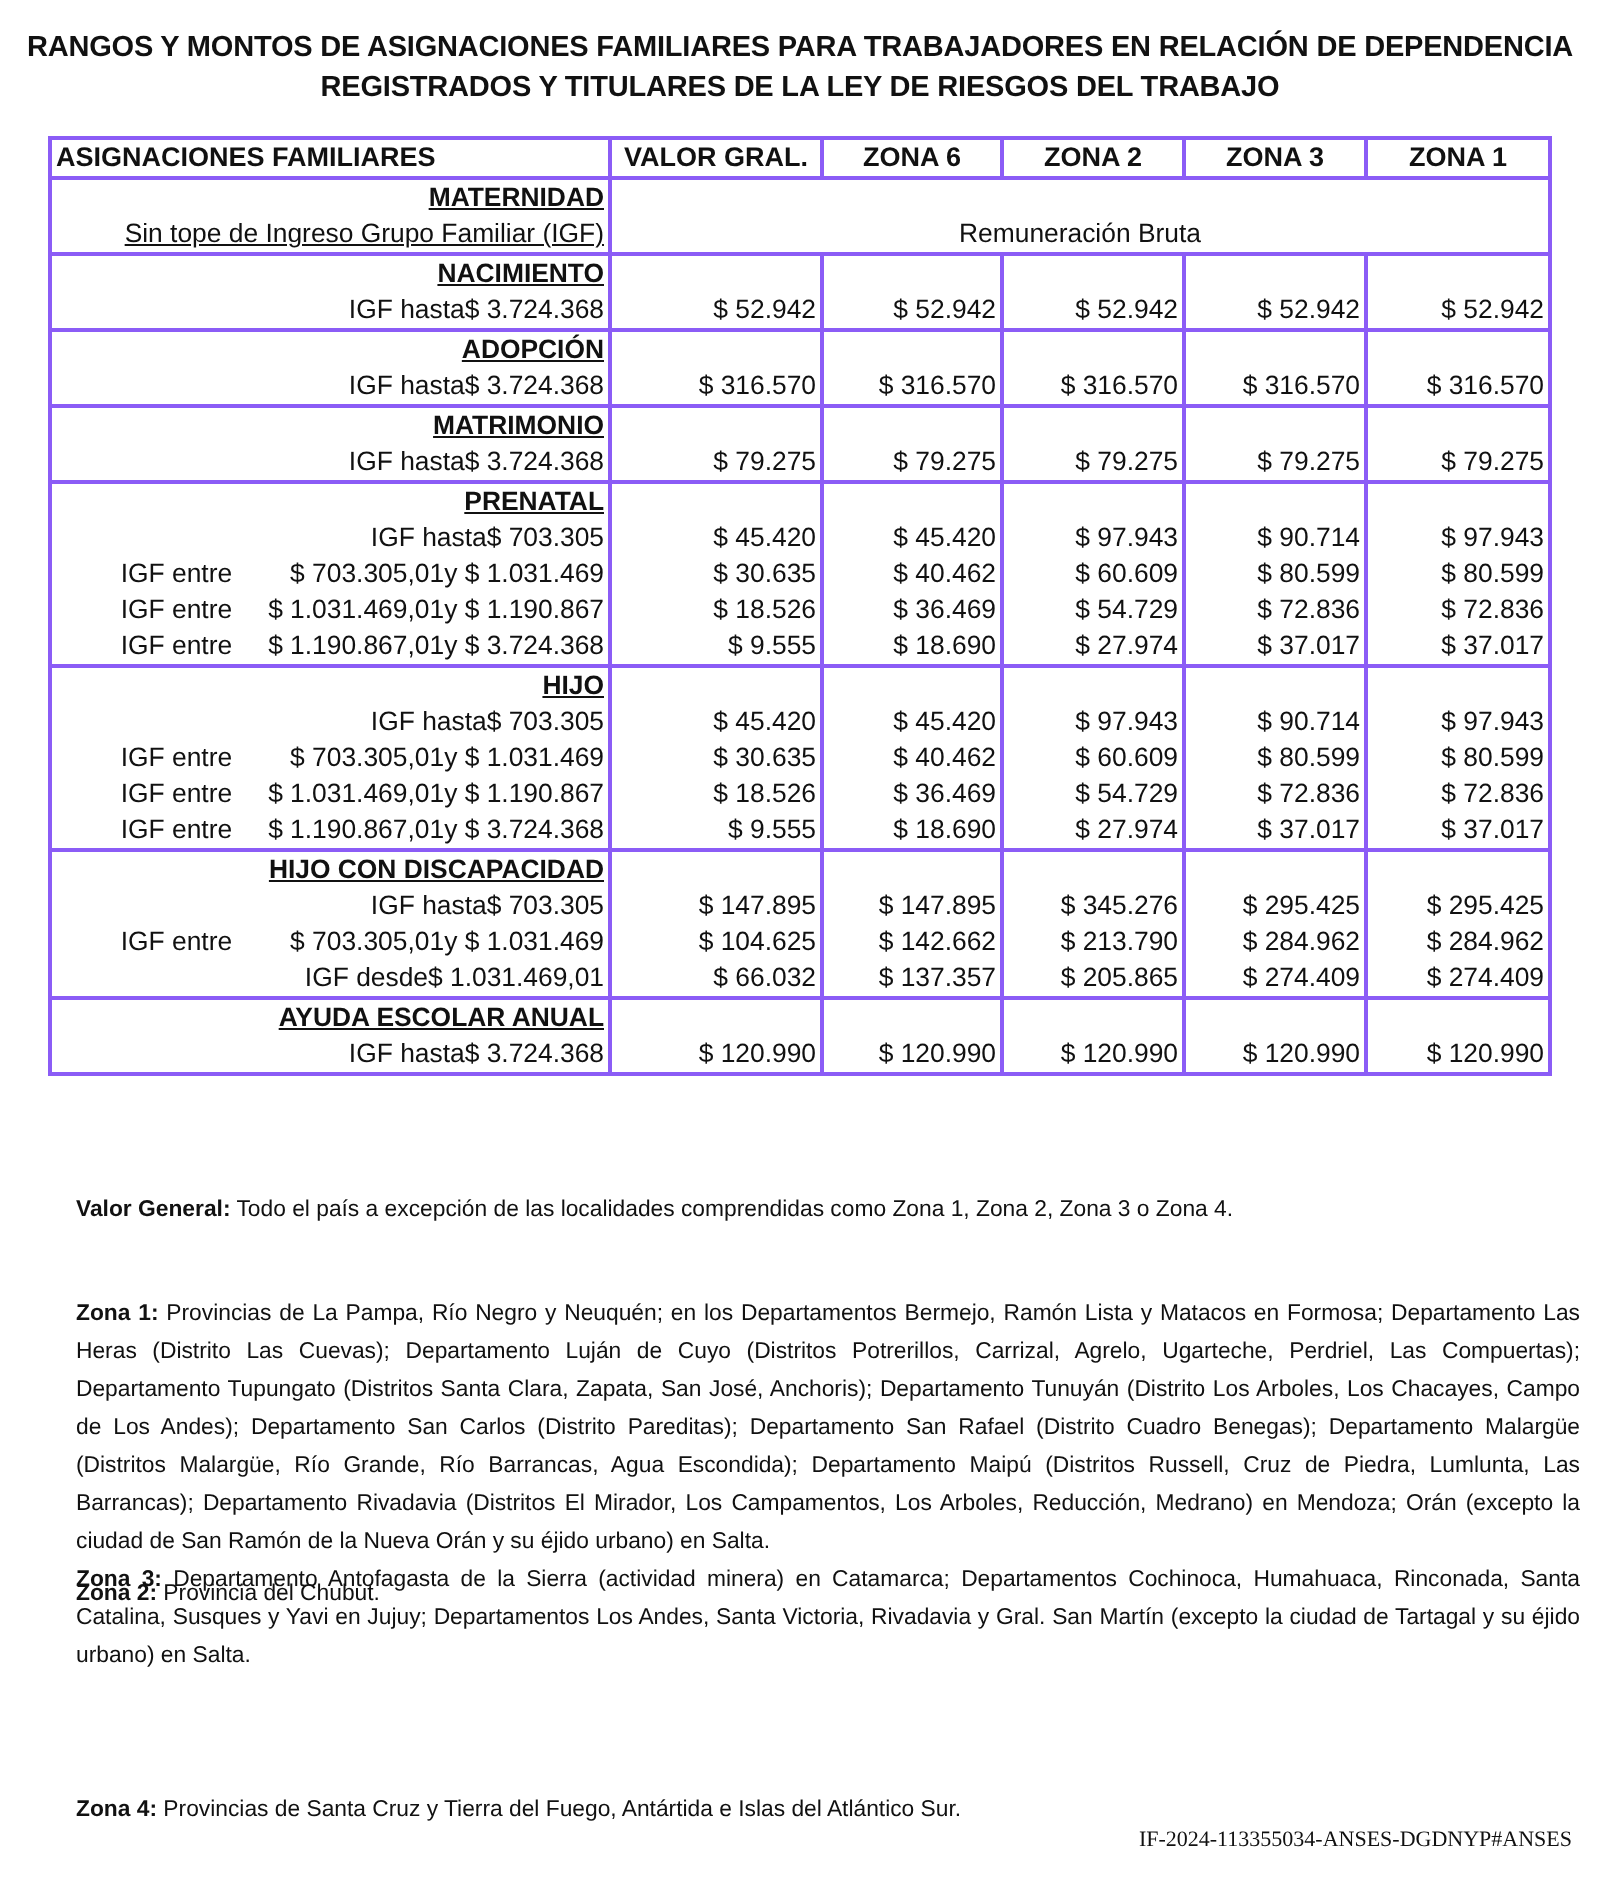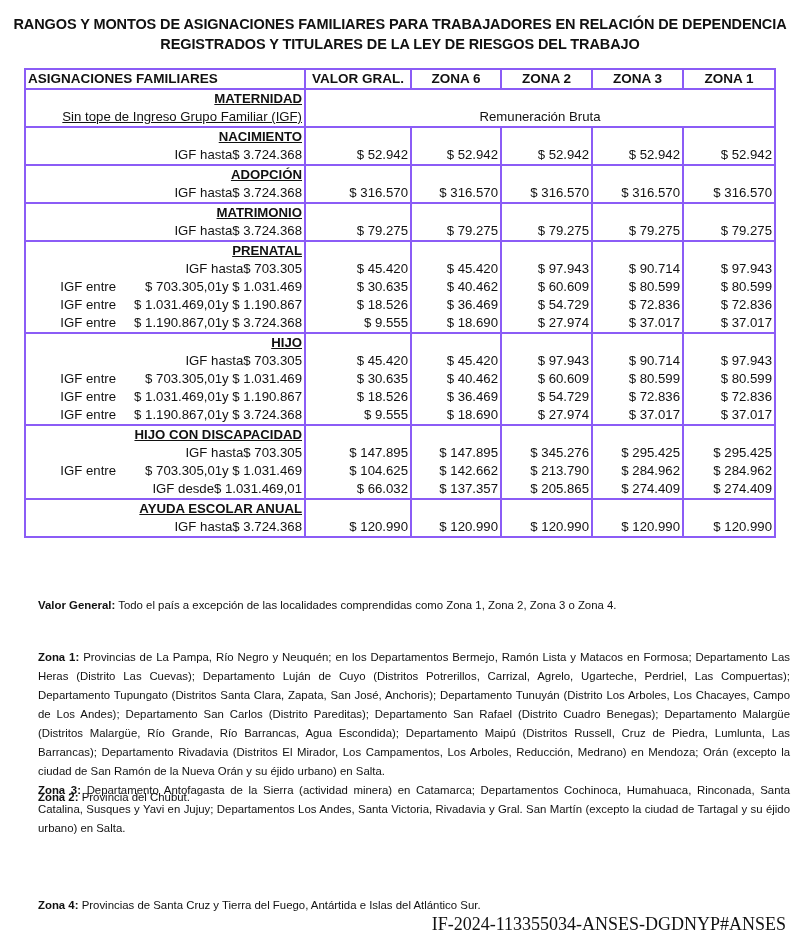--- a/index.html
+++ b/index.html
@@ -13,21 +13,21 @@
   td.label { text-align:right; padding-left:2px;text-decoration:underline; }
   td.num { text-align:right; padding-right:3px; }
   .cat { font-weight:bold; display:block; }
   .line { display:block; white-space:nowrap; }
   .line .a { display:inline-block; width:72px; }
   .line .b { display:inline-block; width:106px; }
   .line .c { display:inline-block; }
   td.merged { text-align:center; vertical-align:bottom; }
   .notes { position:absolute; left:26px; width:752px; font-size:11.4px; line-height:19px; text-align:justify;margin-left:12px; }
   .notes b { font-weight:bold; }
-  .ref { position:absolute; right:14px; top:914px; font-family:"Liberation Serif", serif; font-size:18px;margin-left:24px; }
+  .ref { position:absolute; right:14px; top:914px; font-family:"Liberation Serif", serif; font-size:11px;margin-left:24px; }
 </style>
 </head>
 <body>
 
 <div class="title">
   <div>RANGOS Y MONTOS DE ASIGNACIONES FAMILIARES PARA TRABAJADORES EN RELACIÓN DE DEPENDENCIA</div>
   <div>REGISTRADOS Y TITULARES DE LA LEY DE RIESGOS DEL TRABAJO</div>
 </div>
 
 <table class="grid">

